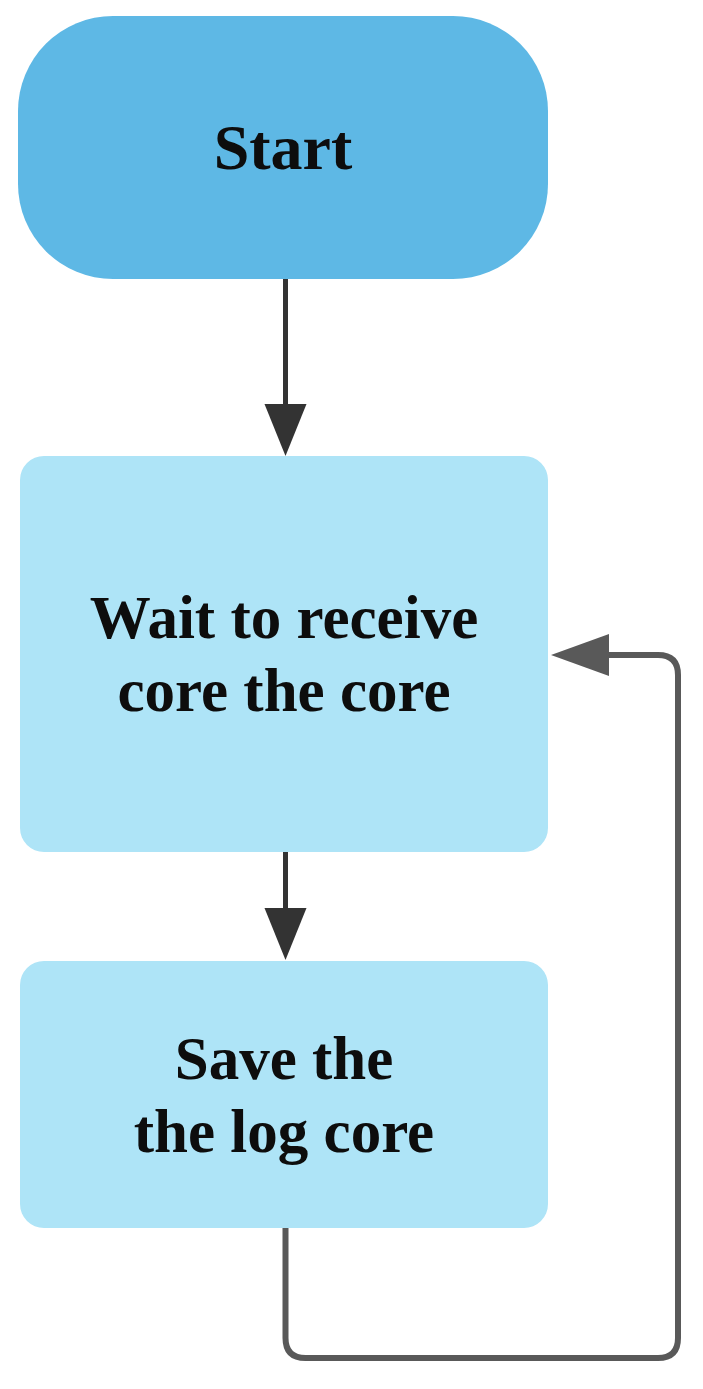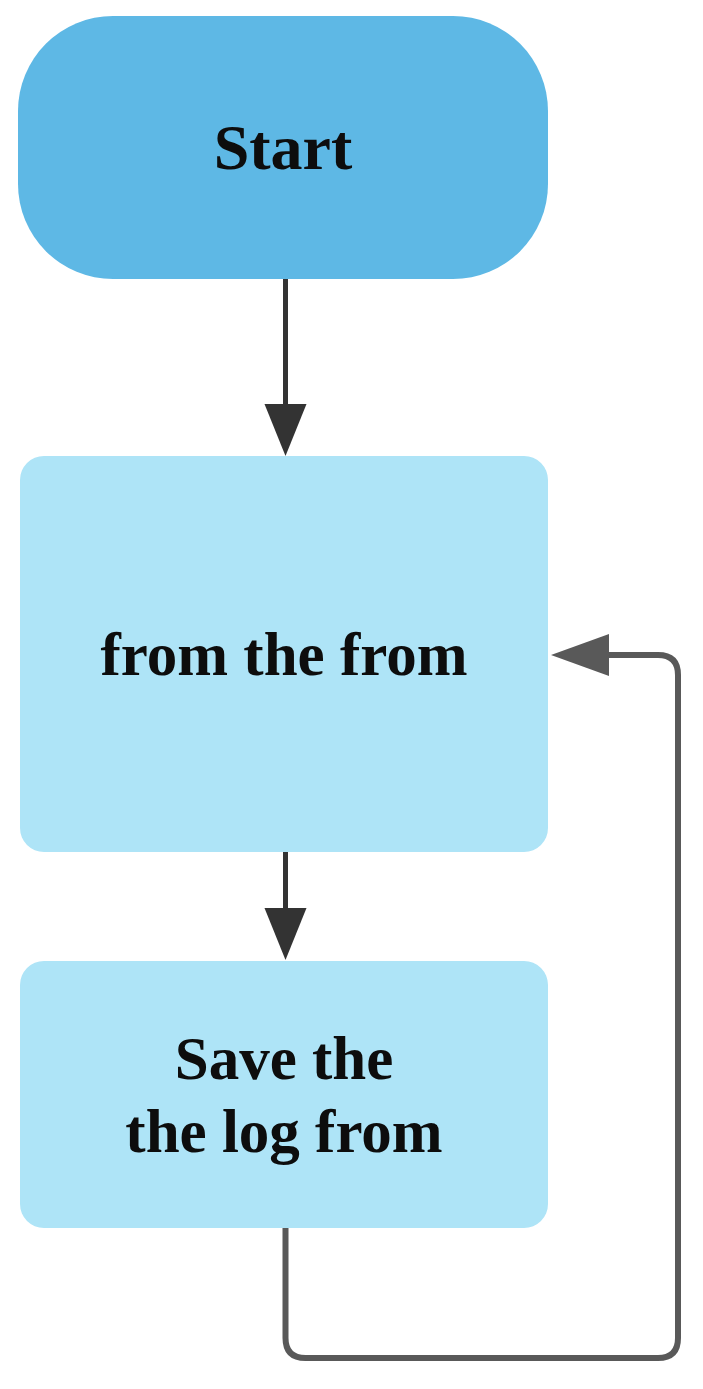--- a/index.html
+++ b/index.html
@@ -80,24 +80,25 @@
     </g>
 
   </svg>
 
   <div class="node node-start" style="background-color: rgb(94, 184, 229);">
     <span class="label" style="color: rgb(13, 13, 13);">Start</span>
   </div>
 
   <div class="node node-process node-wait" style="background-color: rgb(174, 228, 247);">
     <span class="label" style="color: rgb(13, 13, 13);">
-      <span class="line">from the from</span>
+      <span class="line">Wait to receive</span>
+      <span class="line">core the core</span>
     </span>
   </div>
 
   <div class="node node-process node-save" style="background-color: rgb(174, 228, 247); text-align: center;">
     <span class="label" style="color: rgb(13, 13, 13);">
       <span class="line">Save the</span>
-      <span class="line">the log from</span>
+      <span class="line">the log core</span>
     </span>
   </div>
 
 </div>
 
 </body></html>

